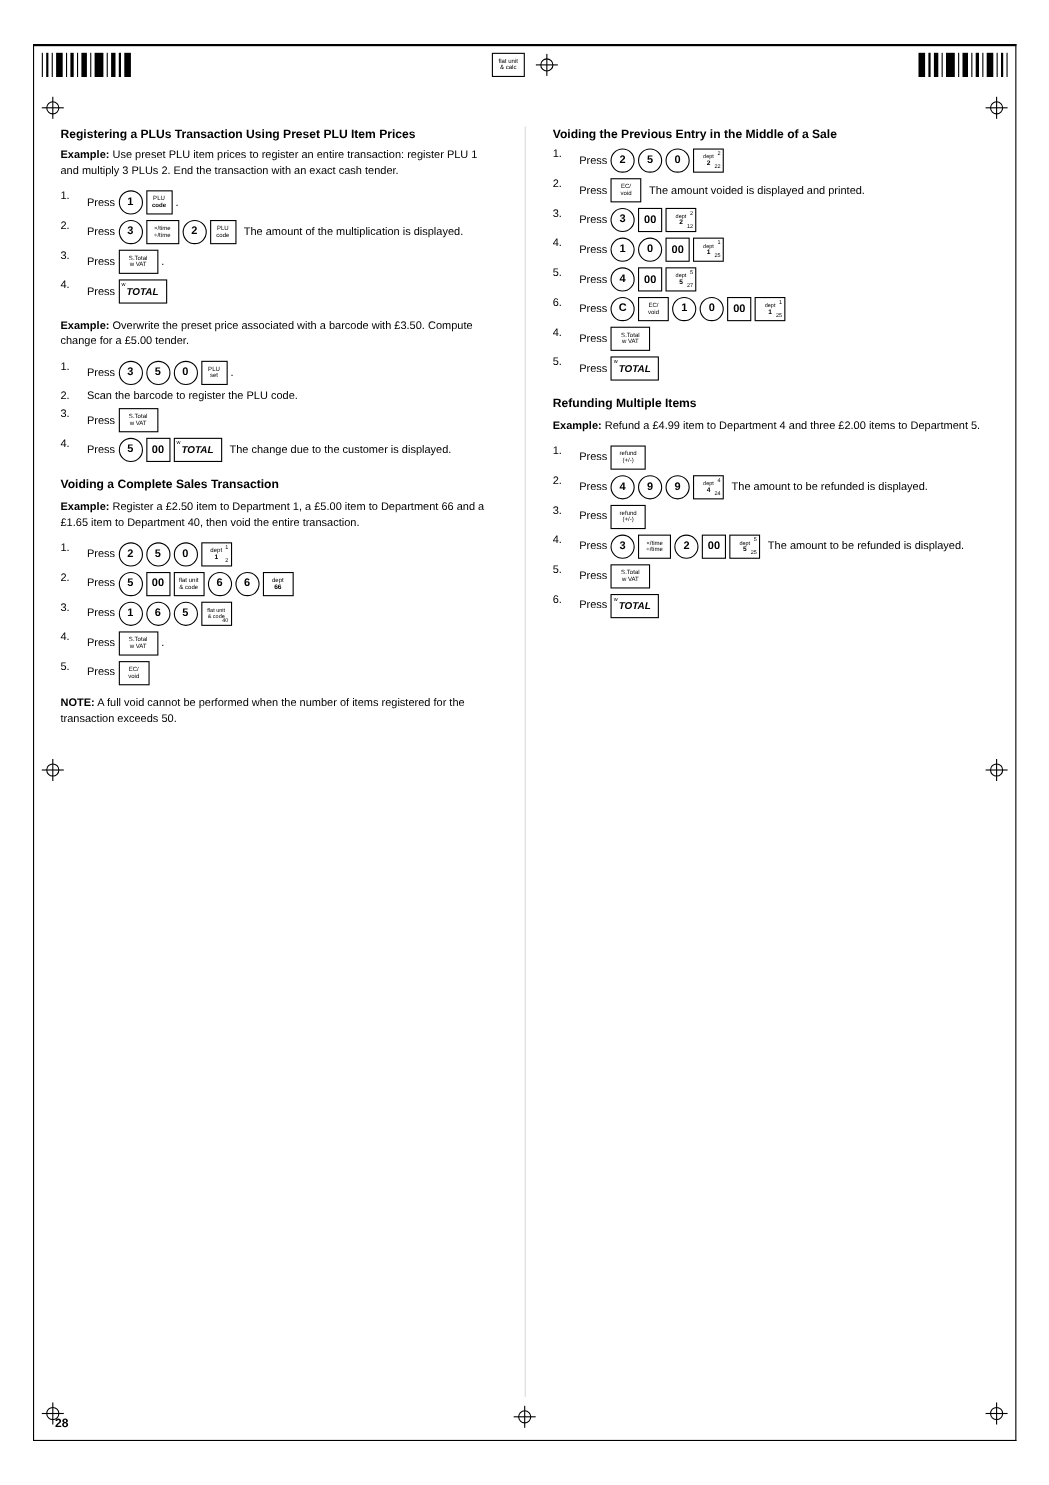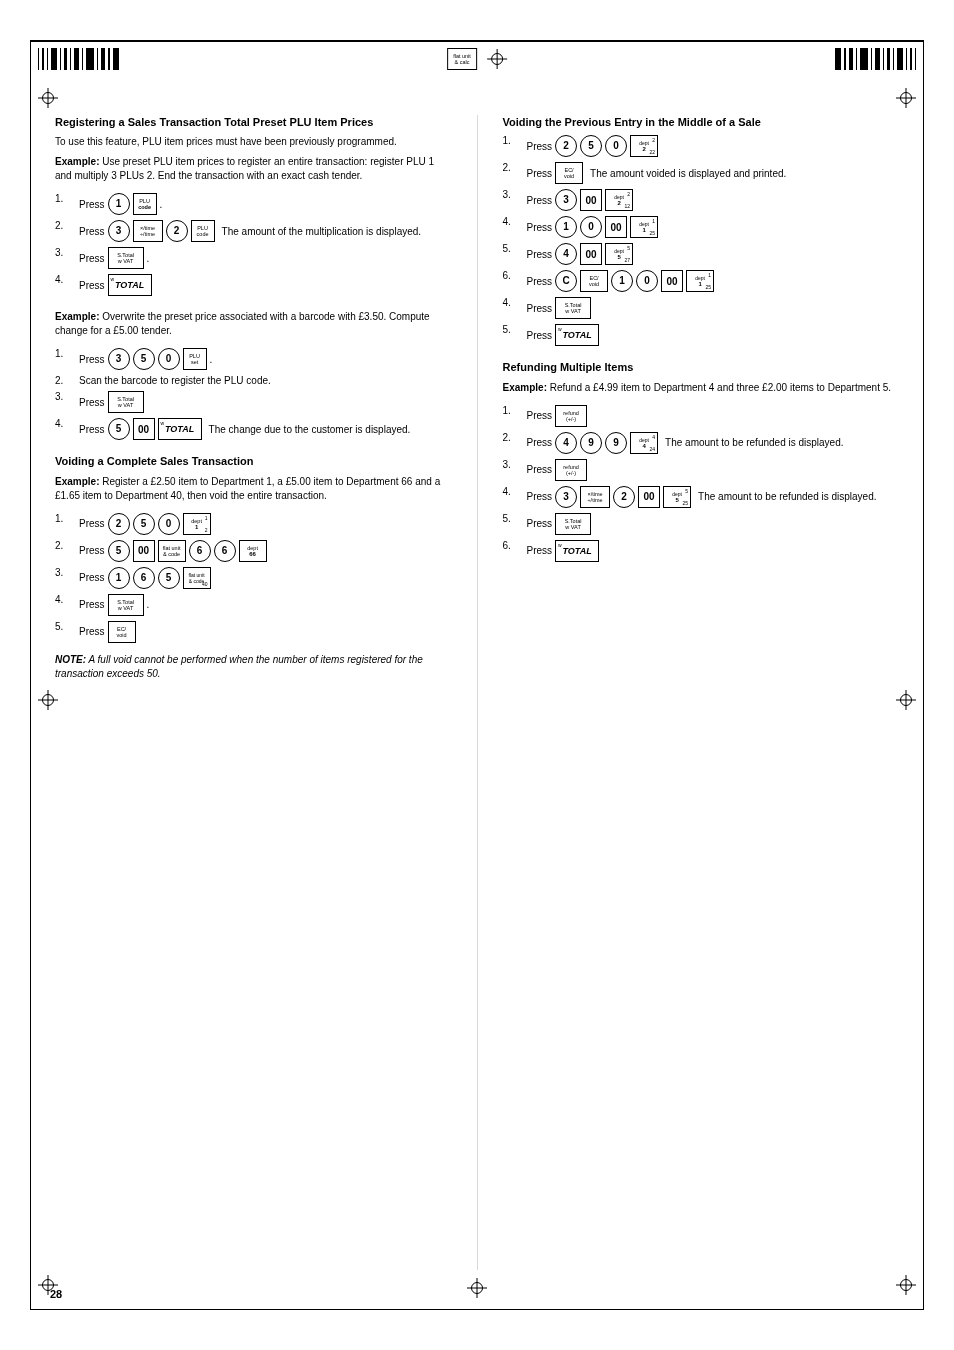--- a/index.html
+++ b/index.html
@@ -171,21 +171,20 @@
       left: 50px;
       font-size: 11px;
       font-weight: bold;
     }
 
     
     .note-text {
       font-size: 10px;
       line-height: 1.4;
       margin-top: 6px;
-      font-style: italic;
     }
 
     
     .key-plu {
       display: inline-flex;
       flex-direction: column;
       align-items: center;
       justify-content: center;
       border: 1px solid #000;
       padding: 1px 3px;
@@ -312,23 +311,22 @@
     <div style="position:absolute;left:50%;top:0;bottom:0;width:1px;background:#000;transform:translateX(-50%);"></div>
     <div style="position:absolute;top:50%;left:50%;width:12px;height:12px;border:1px solid #000;border-radius:50%;transform:translate(-50%,-50%);"></div>
   </div>
 </div>
 
 <div style="position:absolute;top:115px;left:55px;right:55px;bottom:80px;display:flex;gap:25px;">
 
   <div style="flex:1;">
 
     <div class="section-sep">
-      <div class="section-title">Registering a Sales Transaction Total Preset PLU Item Prices</div>
+      <div class="section-title">Registering a PLUs Transaction Using Preset PLU Item Prices</div>
       <div class="section-body">
-        <p>To use this feature, PLU item prices must have been previously programmed.</p>
         <p><strong>Example:</strong> <span>Use preset PLU item prices to register an entire transaction: register PLU 1 and multiply 3 PLUs 2. End the transaction with an exact cash tender.</span></p>
       </div>
 
       <ul class="steps-list">
         <li>
           <span class="step-num">1.</span>
           <div class="step-content">
             <span>Press</span>
             <span class="key">1</span>
             <span class="key-plu">

